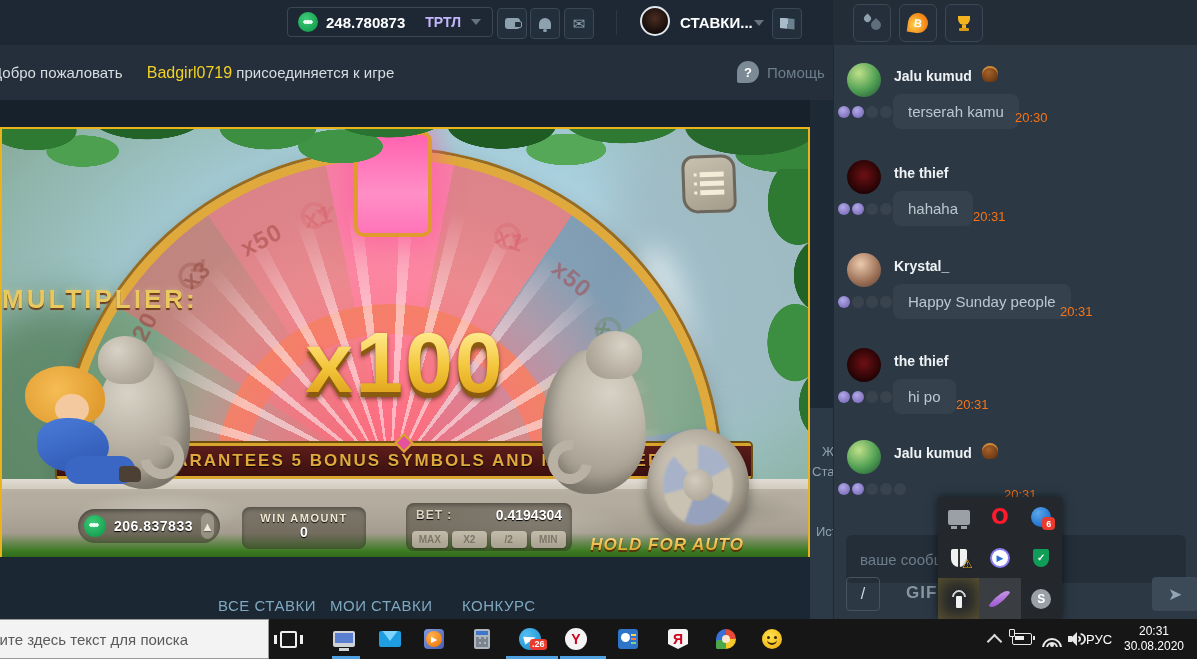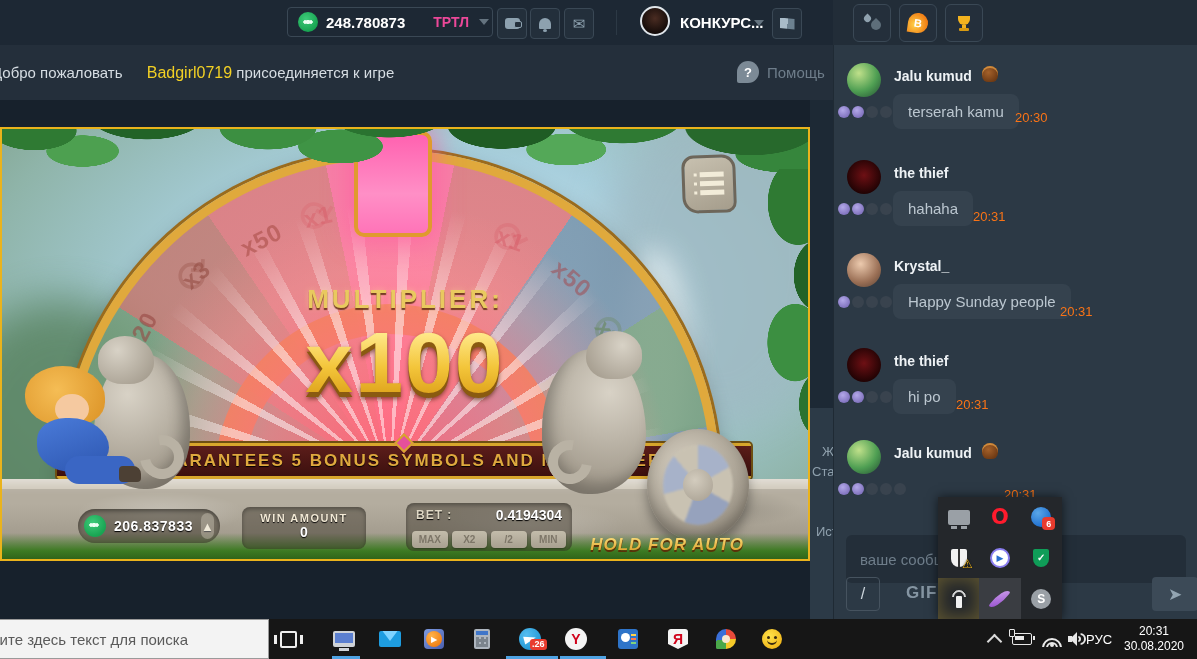--- a/index.html
+++ b/index.html
@@ -8,21 +8,21 @@
 
   
   .topbar{position:absolute;left:0;top:0;width:833px;height:45px;background:#1d2834;border-bottom:1px solid #121b24;}
   .pill{position:absolute;left:287px;top:7px;width:206px;height:30px;border:1px solid #3a4855;border-radius:4px;
     display:flex;align-items:center;gap:8px;padding:0 10px;box-sizing:border-box;}
   .coin{width:20px;height:20px;border-radius:50%;background:radial-gradient(circle at 40% 35%,#3ecb7a,#18a452 70%);
     position:relative;flex:0 0 auto;}
   .coin:after{content:"";position:absolute;left:5px;top:5px;width:10px;height:10px;border-radius:50%;
     background:radial-gradient(circle,#eafff2 0 2px,transparent 2.5px),radial-gradient(circle at 20% 50%,#eafff2 0 1.5px,transparent 2px),radial-gradient(circle at 80% 50%,#eafff2 0 1.5px,transparent 2px);}
   .bal-txt{color:#fff;font-weight:bold;font-size:15px;}
-  .cur-txt{color:#ec4899;font-size:14px;font-weight:bold;margin-left:20px;}
+  .cur-txt{color:#c4b5fd;font-size:14px;font-weight:bold;margin-left:12px;}
   .caret{width:0;height:0;border-left:5px solid transparent;border-right:5px solid transparent;border-top:6px solid #64737f;margin-left:2px;}
   .tb-btn{position:absolute;top:8px;width:28px;height:29px;border:1px solid #3a4855;border-radius:4px;background:#232f3b;
     display:flex;align-items:center;justify-content:center;color:#8da1af;}
   .ic-wallet{width:15px;height:11px;background:#8da1af;border-radius:3px;position:relative;}
   .ic-wallet:after{content:"";position:absolute;right:-2px;top:3px;width:6px;height:5px;background:#232f3b;border:1px solid #8da1af;border-radius:2px;}
   .ic-bell{width:12px;height:11px;background:#8da1af;border-radius:6px 6px 1px 1px;position:relative;}
   .ic-bell:after{content:"";position:absolute;left:4px;bottom:-3px;width:4px;height:3px;background:#8da1af;border-radius:50%;}
   .ic-mail{font-size:15px;line-height:1;}
   .ic-flag{width:15px;height:12px;background:linear-gradient(100deg,#a9bcc9 50%,#6c8190 50%);clip-path:polygon(0 0,100% 12%,100% 100%,0 88%);}
   .tb-divider{position:absolute;left:616px;top:10px;width:1px;height:25px;background:#2c3945;}
@@ -110,21 +110,21 @@
   .wl2{left:238px;top:97px;transform:rotate(-27deg);color:rgba(170,78,72,.6);}
   .wl3{left:302px;top:74px;transform:rotate(-13deg);color:rgba(215,95,105,.5);}
   .wl4{left:494px;top:97px;transform:rotate(20deg);color:rgba(215,95,105,.55);}
   .wl5{left:548px;top:136px;transform:rotate(40deg);color:rgba(160,82,88,.6);}
   .wl6{left:592px;top:192px;transform:rotate(57deg);color:rgba(110,140,110,.8);}
   .pointer{position:absolute;left:352px;top:2px;width:78px;height:106px;border-radius:10px;
     background:linear-gradient(180deg,#ff62b0,#ff8fc6 60%,#ff74b8);border:4px solid #e09a2e;box-sizing:border-box;
     box-shadow:0 0 24px 6px rgba(255,90,160,.55);}
   .pointer:before{content:"";position:absolute;left:50%;top:-16px;transform:translateX(-50%);width:26px;height:16px;
     background:#e09a2e;border-radius:6px 6px 0 0;}
-  .mult-label{position:absolute;left:0;width:100%;top:155px;text-align:center;font-weight:bold;font-size:26px;letter-spacing:3px;
+  .mult-label{position:absolute;left:0;width:100%;top:155px;text-align:left;font-weight:bold;font-size:26px;letter-spacing:3px;
     color:#e9c95f;text-shadow:0 2px 1px rgba(95,45,15,.85),0 0 6px rgba(255,230,150,.4);}
   .mult-value{position:absolute;left:0;width:100%;top:184px;text-align:center;font-weight:bold;font-size:86px;letter-spacing:2px;
     background:linear-gradient(180deg,#ffe98a 20%,#f3c53a 55%,#d99b14 90%);-webkit-background-clip:text;background-clip:text;
     color:transparent;filter:drop-shadow(0 5px 0 #8a5a10) drop-shadow(0 2px 2px rgba(60,30,0,.6));}
   .banner{position:absolute;left:55px;top:314px;width:694px;height:30px;border-radius:3px;
     background:linear-gradient(180deg,#5c1d1a,#3c100e);border-top:3px solid #d8a62c;border-bottom:3px solid #d8a62c;
     box-shadow:0 0 0 2px #6e4f12;display:flex;align-items:center;justify-content:center;}
   .banner span{color:#dfa93e;font-weight:bold;font-size:17px;letter-spacing:2px;text-shadow:0 1px 1px #000;}
   .banner:before{content:"";position:absolute;left:50%;top:-10px;transform:translateX(-50%) rotate(45deg);width:10px;height:10px;
     background:#e5519b;border:2px solid #d8a62c;}
@@ -339,21 +339,21 @@
         <span class="ic-wallet"></span>
       </div>
     <div class="tb-btn" style="left:530px;">
         <span class="ic-bell"></span>
       </div>
     <div class="tb-btn" style="left:564px;">
         <span class="ic-mail">✉</span>
       </div>
     <div class="tb-divider"></div>
     <div class="avatar-top"></div>
-    <div class="user-txt">КОНКУРС...</div>
+    <div class="user-txt">СТАВКИ...</div>
     <div class="user-caret caret"></div>
     <div class="tb-btn" style="left:772px;">
         <span class="ic-flag"></span>
       </div>
   </div>
 
   <div class="side-header">
     <div class="sh-btn" style="left:20px;">
       <span class="ic-drop">
           <i></i>
@@ -450,20 +450,25 @@
     </div>
   </div>
 
   <div class="rstrip">
     <div class="rpanel"></div>
     <span class="rfrag" style="left:12px;top:344px;">Ж</span>
     <span class="rfrag" style="left:2px;top:364px;">Стат</span>
     <span class="rfrag" style="left:6px;top:424px;">Ист</span>
   </div>
 
+  <div class="tabsbar">
+    <span class="tab" style="left:218px;">ВСЕ СТАВКИ</span>
+    <span class="tab" style="left:330px;">МОИ СТАВКИ</span>
+    <span class="tab" style="left:462px;">КОНКУРС</span>
+  </div>
 
   <div class="chat">
 
     <div class="msg" style="top:15px;">
       <div class="av jalu"></div>
       <div class="nm">Jalu kumud</div>
       <span class="emoji-turkey" style="left:148px;"></span>
       <div class="badges">
           <b class="f"></b>
           <b class="f"></b>

